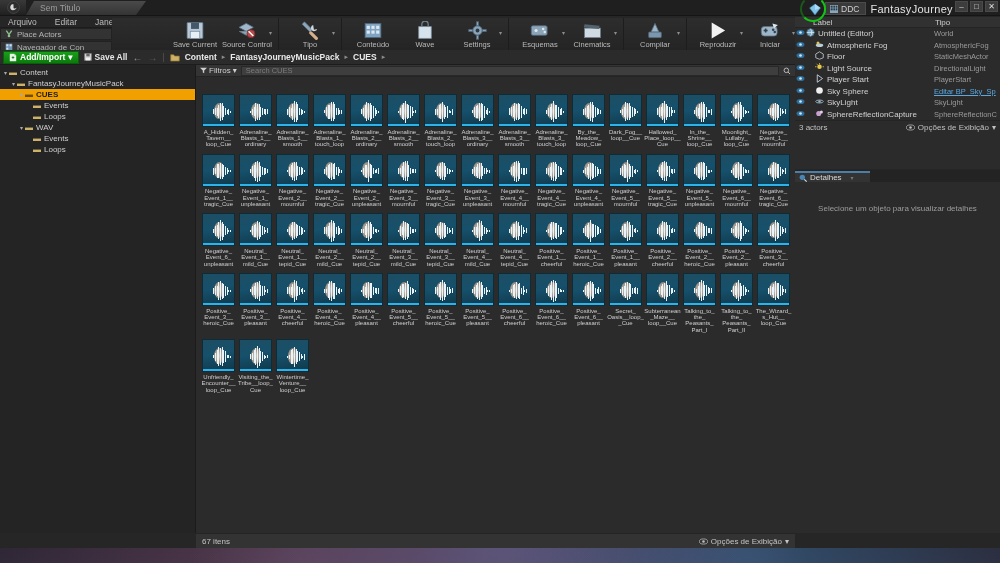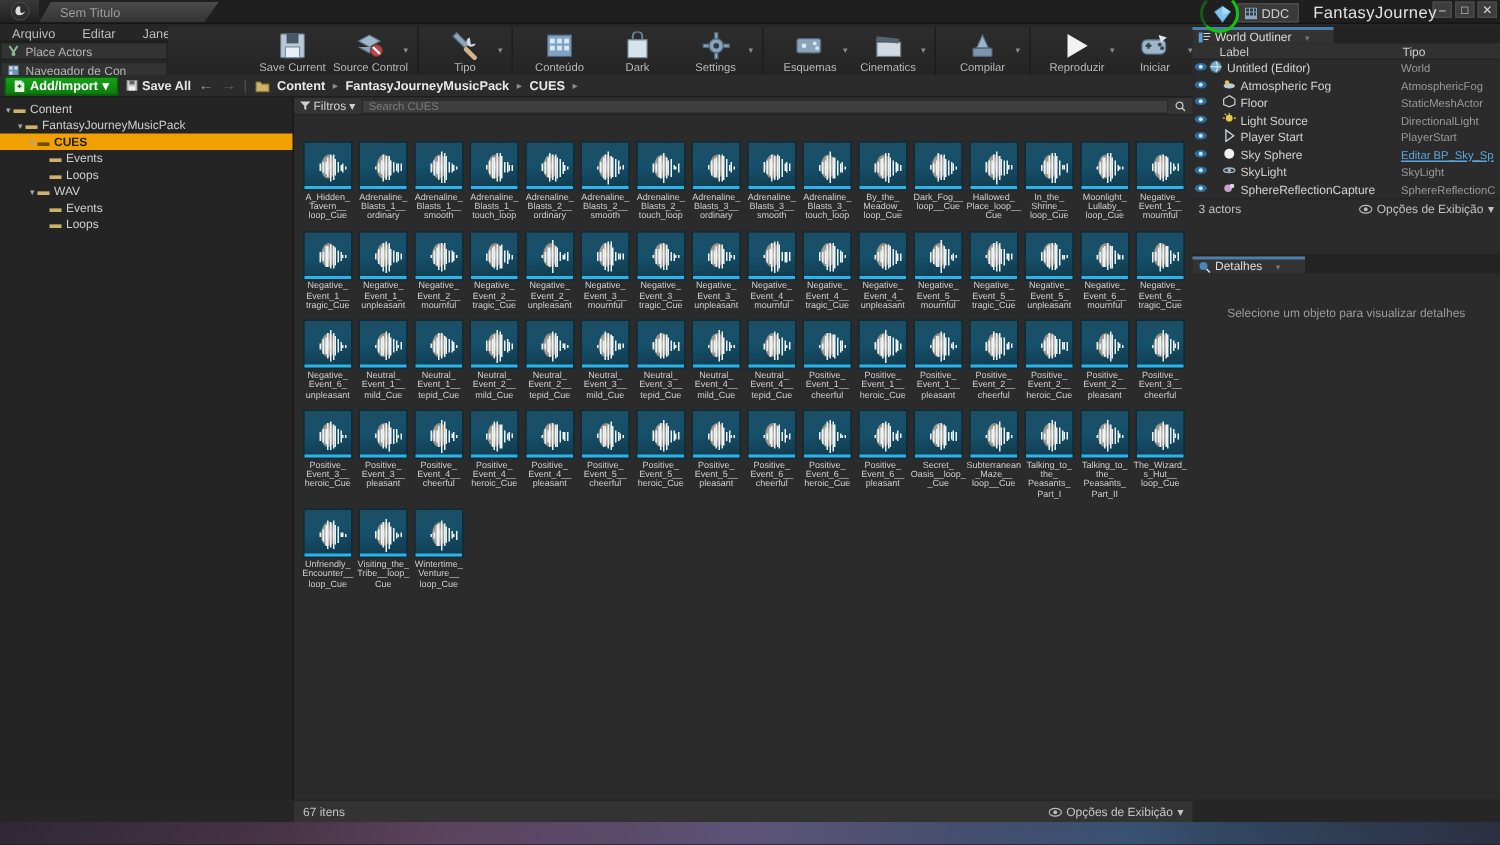--- a/index.html
+++ b/index.html
@@ -45,21 +45,21 @@
   }
   .win-ctrl { position:absolute; right:2px; top:1px; display:flex; gap:2px; }
   .win-ctrl div {
     width:13px;height:11px; background:#3d3d3d; color:#ddd;
     font-size:8px; display:flex;align-items:center;justify-content:center;
     border:1px solid #4a4a4a;
   }
   
   .right-header {
     position:absolute; right:0; top:0; height:17px; width:205px;
-    display:flex; align-items:center; gap:9px; z-index:6;
+    display:flex; align-items:center; gap:4px; z-index:6;
   }
   .ddc-pill {
     background:#3a3a3a; border:1px solid #4b4b4b; height:13px;
     padding:0 6px 0 4px; display:flex;align-items:center;gap:3px;
     color:#cfcfcf; font-size:8.5px; margin-left:30px;
   }
   .proj-name { color:#e3e3e3; font-size:11px; letter-spacing:.3px; }
   .green-ring {
     position:absolute; left:5px; top:-4px; width:26px;height:26px;
     border:2px solid #13c513; border-radius:50%;
@@ -320,21 +320,21 @@
           </span>
           <span class="lbl">Conteúdo</span>
         </div>
         <div class="tb-item">
           <span class="ico">
             <svg width="18" height="19" viewBox="0 0 22 24">
               <path d="M3 7h16v15H3z" fill="#d7e3ec" stroke="#7b8e9d"></path>
               <path d="M7 7V4a4 4 0 018 0v3" fill="none" stroke="#6f8391" stroke-width="1.6"></path>
             </svg>
           </span>
-          <span class="lbl">Dark</span>
+          <span class="lbl">Wave</span>
         </div>
         <div class="tb-item">
           <span class="ico">
             <svg width="21" height="19" viewBox="0 0 24 24">
               <circle cx="12" cy="12" r="6" fill="#8aa4ba" stroke="#4f6577"></circle>
               <circle cx="12" cy="12" r="2.4" fill="#2d3b46"></circle>
               <g fill="#8aa4ba" stroke="#4f6577">
                 <rect x="10.6" y="1" width="2.8" height="5"></rect>
                 <rect x="10.6" y="18" width="2.8" height="5"></rect>
                 <rect x="1" y="10.6" width="5" height="2.8"></rect>
@@ -1856,30 +1856,20 @@
       <svg width="9" height="7" viewBox="0 0 14 10">
           <ellipse cx="7" cy="5" rx="6.4" ry="4" fill="none" stroke="#bdbdbd" stroke-width="1.2"></ellipse>
           <circle cx="7" cy="5" r="2" fill="#bdbdbd"></circle>
         </svg>
       <span>Opções de Exibição</span>
       <span>▾</span>
     </div>
   </div>
 
   <div class="rpanel outliner">
-    <div class="panel-tabstrip">
-      <div class="panel-tab">
-        <svg width="8" height="8" viewBox="0 0 12 12">
-            <rect x="0" y="1" width="4" height="10" fill="#5b9fd4"></rect>
-            <path d="M5 2h7M5 5h7M5 8h5" stroke="#d8d8d8" stroke-width="1.2"></path>
-          </svg>
-        <span>World Outliner</span>
-        <span style="color:#777;font-size:6px;margin-left:6px">▾</span>
-      </div>
-    </div>
     <div class="ol-head">
       <div class="c1">Label</div>
       <div class="c2">Tipo</div>
     </div>
     <div id="ol-rows">
         <div class="ol-row">
           <span class="eye"><svg width="9" height="7" viewBox="0 0 14 10">
               <ellipse cx="7" cy="5" rx="6.2" ry="4" fill="#2c6f9e"></ellipse>
               <circle cx="7" cy="5" r="2.1" fill="#cfe6f5"></circle>
             </svg></span>

